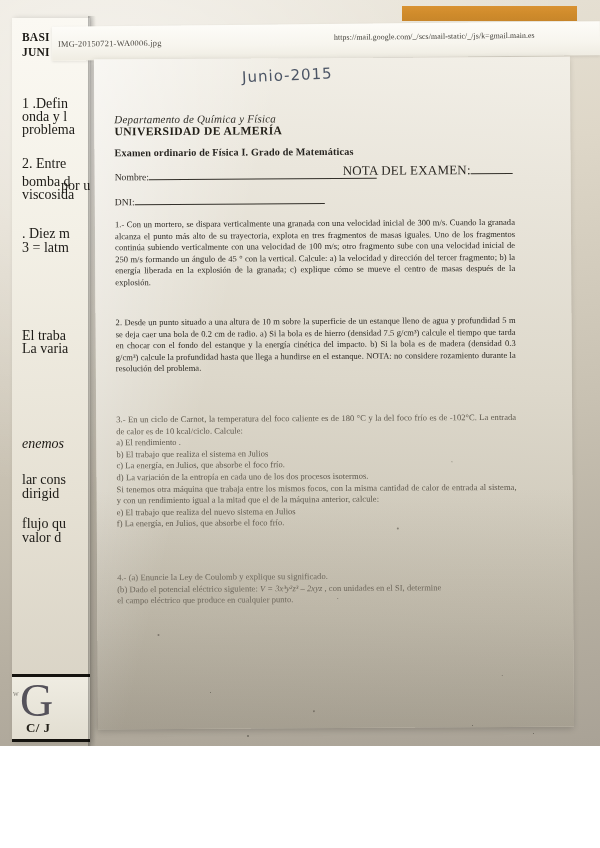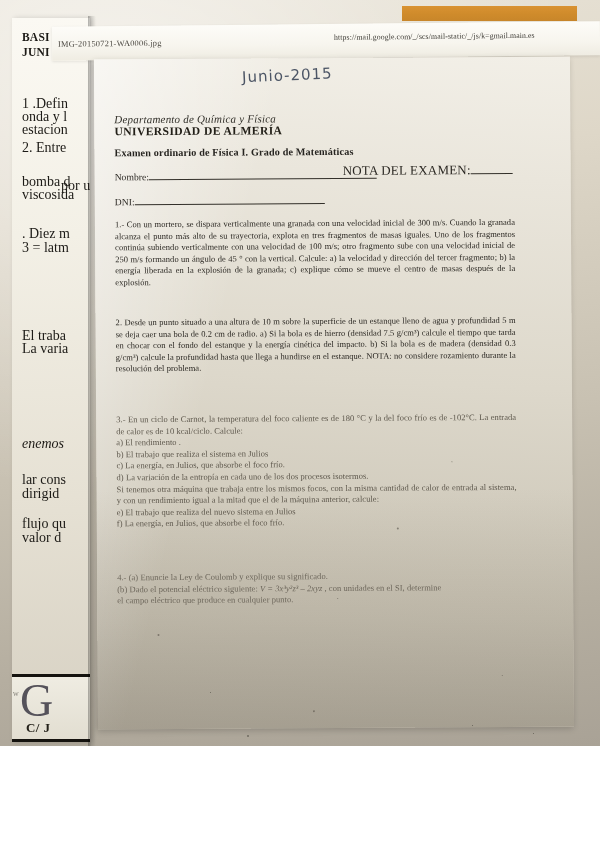--- a/index.html
+++ b/index.html
@@ -286,23 +286,23 @@
 
   <div class="photo-plate">
     <div class="desk-surface"></div>
 
     <div class="under-sheet">
       <div class="clip-text us-title" style="top:12px;">BASI</div>
       <div class="clip-text us-title" style="top:27px;">JUNI</div>
 
       <div class="clip-text us-body" style="top:80px;">1 .Defin</div>
       <div class="clip-text us-body" style="top:93px;">onda y l</div>
-      <div class="clip-text us-body" style="top:106px;">estacion</div>
-
-      <div class="clip-text us-body" style="top:124px;">2. Entre</div>
+      <div class="clip-text us-body" style="top:106px;">problema</div>
+
+      <div class="clip-text us-body" style="top:140px;">2. Entre</div>
       <div class="clip-text us-body" style="top:162px;margin-left:39px;">por una</div>
       <div class="clip-text us-body" style="top:158px;">bomba d</div>
       <div class="clip-text us-body" style="top:171px;">viscosida</div>
 
       <div class="clip-text us-body" style="top:210px;">. Diez m</div>
       <div class="clip-text us-body" style="top:224px;">3 = latm</div>
 
       <div class="clip-text us-body" style="top:312px;">El traba</div>
       <div class="clip-text us-body" style="top:325px;">La varia</div>
 

